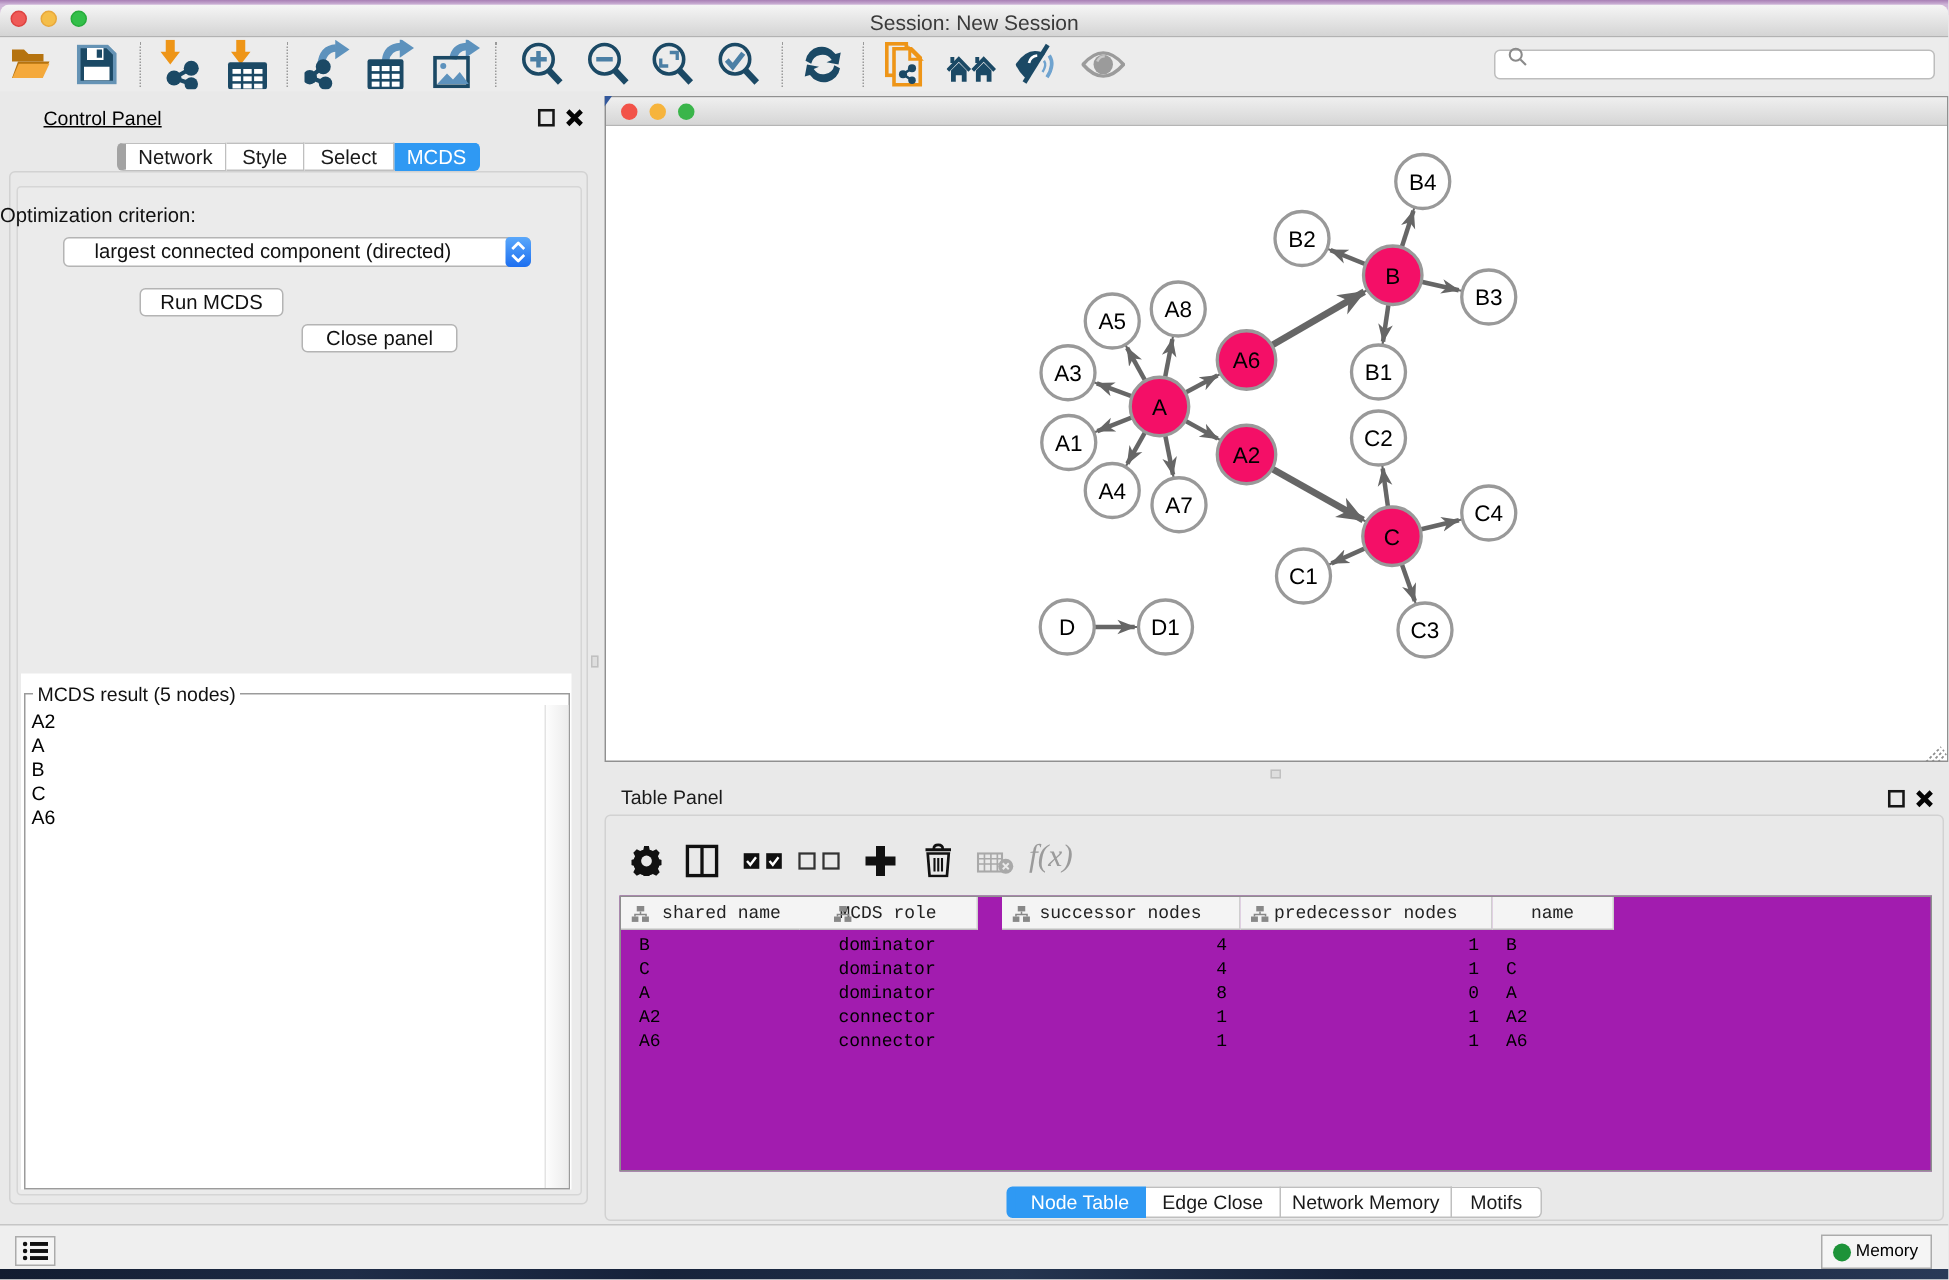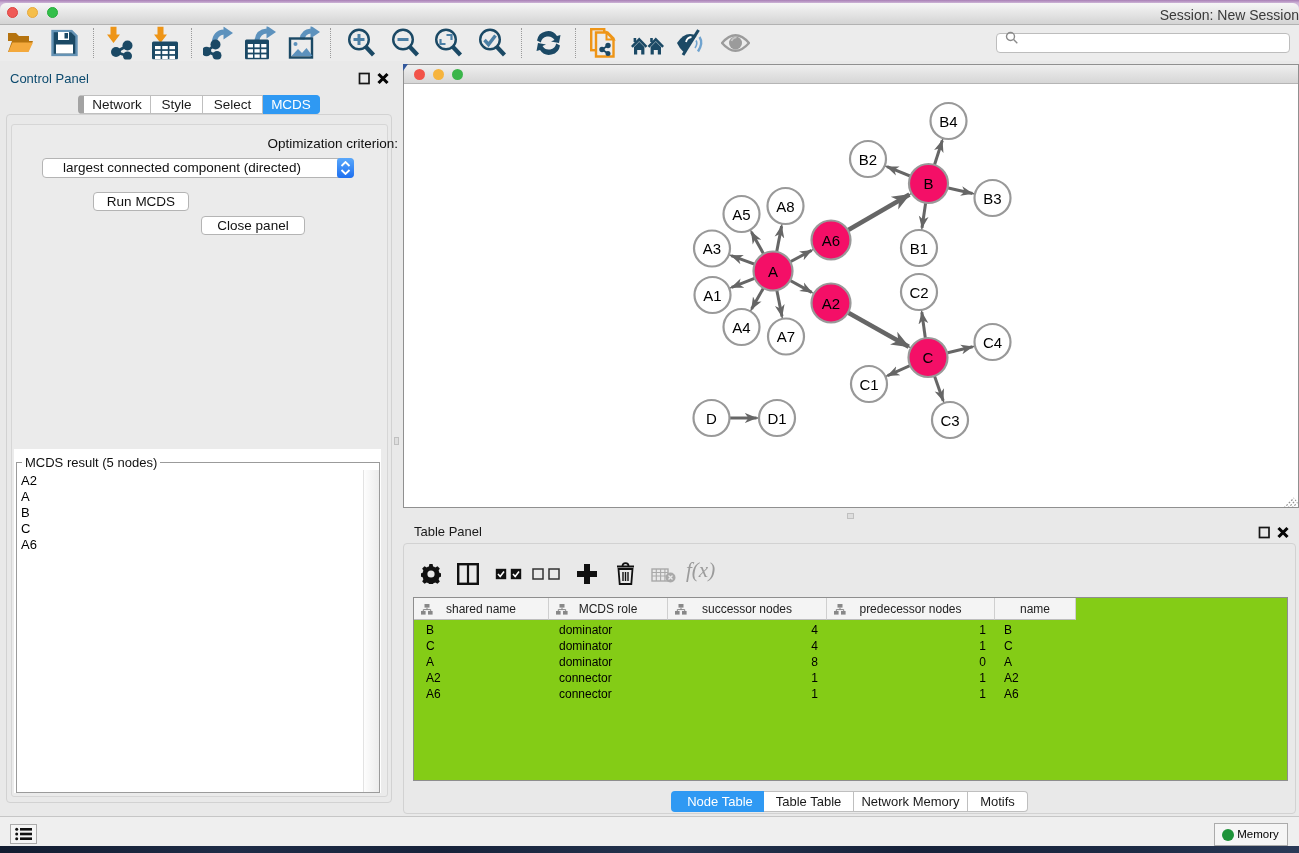--- a/index.html
+++ b/index.html
@@ -5,48 +5,48 @@
 * { margin:0; padding:0; box-sizing:border-box; }
 html,body { width:1299px; height:853px; overflow:hidden; }
 body { font-family:"Liberation Sans", sans-serif; position:relative; background:#e9e9e9; }
 #toolbar, #titlebar, .abs { }
 .abs { position:absolute; }
 
 
 #wallstrip-top { left:0; top:0; width:1299px; height:10px; background:linear-gradient(#a87fb5,#cdb3d6 30%,#d8c2de); }
 #titlebar { left:0; top:3px; width:1299px; height:22px;
   background:linear-gradient(#f6f6f6,#d4d4d4); border-bottom:1px solid #b2b2b2; border-radius:6px 6px 0 0; }
-#titlebar .title { position:absolute; left:0; right:0; top:4px; text-align:right;
+#titlebar .title { position:absolute; left:0; right:0; top:4px; text-align:center;
   font-size:14px; color:#3a3a3a; }
 .tl { position:absolute; border-radius:50%; width:11px; height:11px; }
 .tl.r { background:#ef5a57; border:1px solid #dd4340; }
 .tl.y { background:#f5be4a; border:1px solid #e8a83c; }
 .tl.g { background:#33bf4a; border:1px solid #27ac3b; }
 
 
 #toolbar { left:0; top:25px; width:1299px; height:36px; background:#ececec; }
 #toolbar svg { position:absolute; top:50%; transform:translateY(-50%); }
 .sep { position:absolute; top:3px; height:30px; width:0;
   border-left:1px dotted #9a9a9a; }
 #searchbox { position:absolute; left:996px; top:8px; width:294px; height:20px;
   background:#fff; border:1px solid #bdbdbd; border-radius:4px; }
 
 
-#cp-title { left:10px; top:71px; font-size:13px; color:#0c4a6e; }
+#cp-title { left:29px; top:71px; font-size:13px; color:#000000;text-decoration:underline; }
 #cp-box { left:6px; top:114px; width:386px; height:689px; background:#e9e9e9;
   border:1px solid #d2d2d2; border-radius:4px; }
 #cp-inner { left:11px; top:124px; width:377px; height:673px; background:#ebebeb;
   border:1px solid #d6d6d6; border-radius:3px; }
 .tabs { position:absolute; display:flex; font-size:13.5px; }
 .tab { background:#fff; border:1px solid #bfbfbf; border-left:none; color:#1a1a1a;
   text-align:center; line-height:17px; height:19px; }
 .tab:first-child { border-left:6px solid #a3a3a3; border-radius:4px 0 0 4px; }
 .tab:last-child { border-radius:0 4px 4px 0; }
 .tab.sel { background:#2f99f3; border-color:#2f99f3; color:#fff; }
-#opt-label { left:0; top:136px; width:398px; text-align:right; font-size:13.5px; color:#111; }
+#opt-label { left:0; top:136px; width:398px; text-align:left; font-size:13.5px; color:#111; }
 #combo { left:42px; top:158px; width:312px; height:20px; background:#fff;
   border:1px solid #b4b4b4; border-radius:4px; font-size:13.5px; color:#111;
   line-height:18px; padding-left:20px; }
 #combo-btn { position:absolute; right:-1px; top:-1px; width:17px; height:20px;
   border-radius:3px 4px 4px 3px; background:linear-gradient(#5aa8fb,#1d6ff0); }
 .btn { position:absolute; background:#fff; border:1px solid #b4b4b4; border-radius:4px;
   font-size:13.5px; color:#111; text-align:center; line-height:17px; height:19px; }
 #fieldset { left:16px; top:462px; width:364px; height:331px; border:1px solid #9b9b9b; background:#fff; }
 #legend { left:22px; top:455px; background:#fff; padding:0 3px; font-size:13px; color:#111; }
 #mcds-list { left:21px; top:473px; font-size:13px; color:#000; line-height:16px; }
@@ -64,21 +64,21 @@
 
 #graph { position:absolute; left:-0.5px; top:18.7px; }
 #graph text { font-size:15px; fill:#000; text-anchor:middle; font-family:"Liberation Sans",sans-serif; }
 #graph line { stroke:#666; }
 #graph circle { stroke:#999; stroke-width:2.2; }
 
 
 #tp-title { left:414px; top:524px; font-size:13px; color:#1a1a1a; }
 #tp-box { left:403px; top:543px; width:893px; height:271px; background:#e9e9e9;
   border:1px solid #d2d2d2; border-radius:4px; }
-#table { left:413px; top:597px; width:875px; height:184px; background:#84cc16; border:1px solid #8e8e8e; }
+#table { left:413px; top:597px; width:875px; height:184px; background:#a21caf; border:1px solid #8e8e8e;font-family:Liberation Mono, monospace; }
 .th { position:absolute; top:0; height:22px; background:#f4f4f4; border-right:1px solid #cfcfcf;
   border-bottom:1px solid #bdbdbd; font-size:12px; color:#222; text-align:center; line-height:22px; }
 .td { position:absolute; font-size:12px; color:#000; height:16px; line-height:16px; }
 .hicon { position:absolute; left:7px; top:6px; }
 
 
 #btabs { left:671px; top:791px; }
 #btabs .tab { font-size:13px; height:21px; line-height:19px; }
 
 
@@ -443,21 +443,21 @@
     <rect x="1" y="1" width="16" height="12" fill="none" stroke="#a9a9a9" stroke-width="1.4"></rect>
     <path d="M1 4.5 h16 M1 8 h16 M5.3 1 v12 M9.6 1 v12 M13.9 1 v12" stroke="#a9a9a9" stroke-width="1.1"></path>
     <circle cx="19.5" cy="9.5" r="5" fill="#a9a9a9"></circle>
     <path d="M17.5 7.5 l4 4 M21.5 7.5 l-4 4" stroke="#e9e9e9" stroke-width="1.3"></path>
   </svg>
   <div class="fx" style="left:282px;top:14px">f(x)</div>
 </div>
 <div id="table" class="abs">
 
   <div class="th" style="left:0; width:135px;">shared name</div>
-  <div class="th" style="left:135px; width:119px;">MCDS role</div>
+  <div class="th" style="left:119px; width:119px;">MCDS role</div>
   <div class="th" style="left:254px; width:159px;">successor nodes</div>
   <div class="th" style="left:413px; width:168px;">predecessor nodes</div>
   <div class="th" style="left:581px; width:81px;">name</div>
   <svg class="hicon" style="left:7px" width="12" height="11" viewBox="0 0 12 11">
       <g fill="#888">
         <rect x="3.5" y="0" width="5" height="3.6"></rect>
         <rect x="0" y="7" width="4.6" height="3.6"></rect>
         <rect x="7" y="7" width="4.6" height="3.6"></rect>
         <path d="M6 3.6 v2 M2.3 7 v-1.4 h7.4 v1.4" stroke="#888" fill="none"></path>
       </g>
@@ -508,21 +508,21 @@
   <div class="td" style="left:472px; top:72px; width:100px; text-align:right;">1</div>
   <div class="td" style="left:472px; top:88px; width:100px; text-align:right;">1</div>
   <div class="td" style="left:590px; top:24px;">B</div>
   <div class="td" style="left:590px; top:40px;">C</div>
   <div class="td" style="left:590px; top:56px;">A</div>
   <div class="td" style="left:590px; top:72px;">A2</div>
   <div class="td" style="left:590px; top:88px;">A6</div>
 </div>
 <div class="tabs" id="btabs">
   <div class="tab sel" style="width:93px">Node Table</div>
-  <div class="tab" style="width:90px">Table Table</div>
+  <div class="tab" style="width:90px">Edge Close</div>
   <div class="tab" style="width:114px">Network Memory</div>
   <div class="tab" style="width:60px">Motifs</div>
 </div>
 
 <div id="statusbar" class="abs">
   <div id="listbtn">
     <svg width="17" height="14" viewBox="0 0 17 14" style="position:absolute;left:4px;top:2px">
       <circle cx="1.7" cy="2.3" r="1.5" fill="#111"></circle>
       <circle cx="1.7" cy="7" r="1.5" fill="#111"></circle>
       <circle cx="1.7" cy="11.7" r="1.5" fill="#111"></circle>

